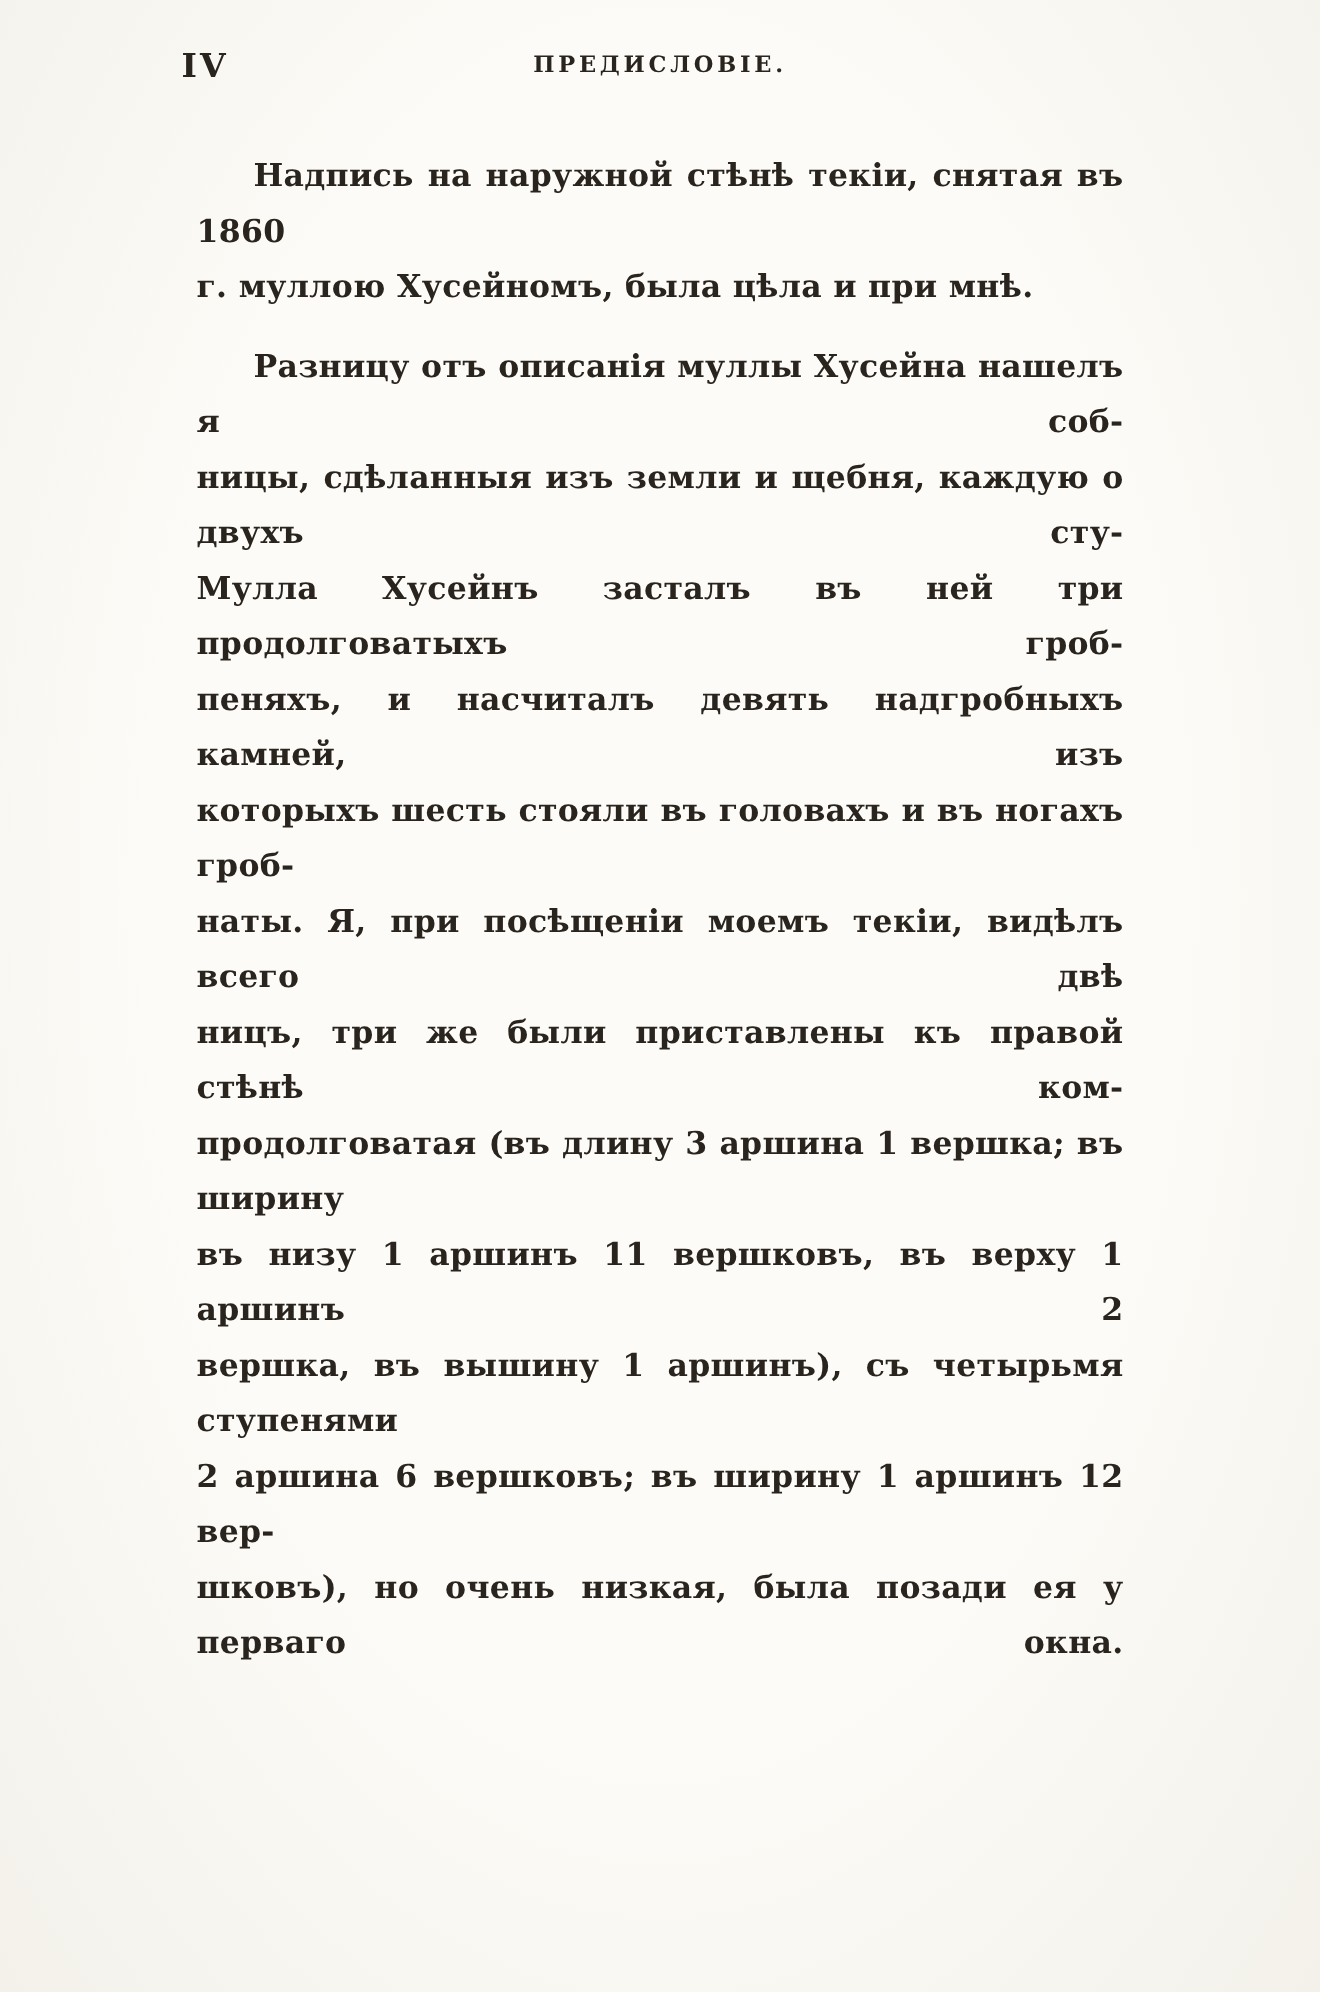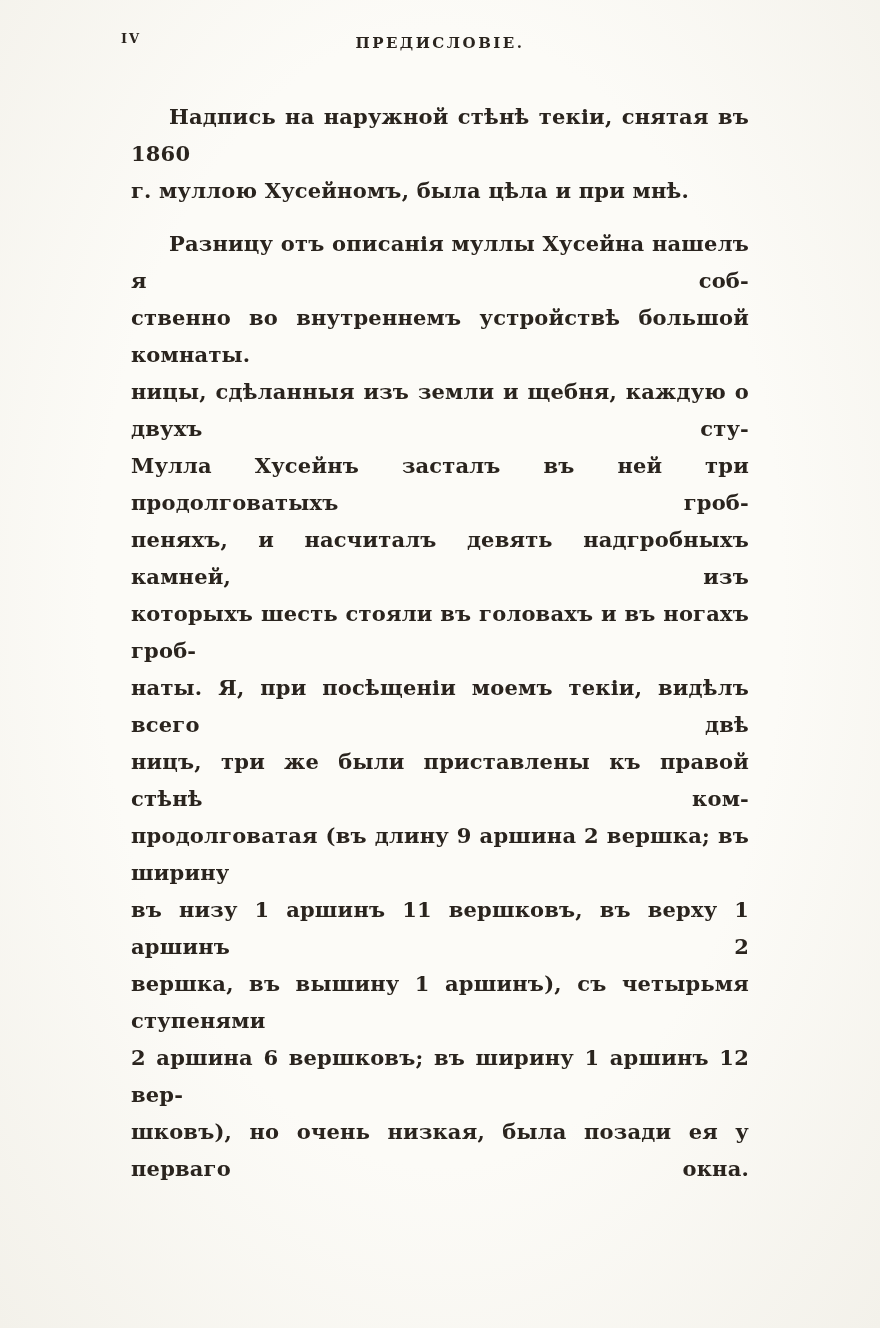--- a/index.html
+++ b/index.html
@@ -30,21 +30,21 @@
     position: absolute;
     top: 30px;
     left: 115px;
     right: 115px;
     height: 26px;
   }
   .page-number {
     position: absolute;
     left: 6px;
     top: 1px;
-    font-size: 13px;
+    font-size: 22px;
     letter-spacing: 2px;
   }
   .running-title {
     position: absolute;
     left: 0;
     right: 0;
     top: 4px;
     text-align: center;
     font-size: 15px;
     letter-spacing: 2.5px;
@@ -81,27 +81,26 @@
     <span class="page-number">IV</span>
     <span class="running-title">ПРЕДИСЛОВІЕ.</span>
   </div>
   <div class="text-block" id="body-text">
       <div class="paragraph">
         <div class="line first">Надпись на наружной стѣнѣ текіи, снятая въ 1860</div>
         <div class="line last">г. муллою Хусейномъ, была цѣла и при мнѣ.</div>
       </div>
       <div class="paragraph">
         <div class="line first">Разницу отъ описанія муллы Хусейна нашелъ я соб-</div>
-        <div class="line">ственно во внутреннемъ устройствѣ большой комнаты.</div>
         <div class="line">ницы, сдѣланныя изъ земли и щебня, каждую о двухъ сту-</div>
         <div class="line">Мулла Хусейнъ засталъ въ ней три продолговатыхъ гроб-</div>
         <div class="line">пеняхъ, и насчиталъ девять надгробныхъ камней, изъ</div>
         <div class="line">которыхъ шесть стояли въ головахъ и въ ногахъ гроб-</div>
         <div class="line">наты. Я, при посѣщеніи моемъ текіи, видѣлъ всего двѣ</div>
         <div class="line">ницъ, три же были приставлены къ правой стѣнѣ ком-</div>
-        <div class="line">продолговатая (въ длину 9 аршина 2 вершка; въ ширину</div>
+        <div class="line">продолговатая (въ длину 3 аршина 1 вершка; въ ширину</div>
         <div class="line">въ низу 1 аршинъ 11 вершковъ, въ верху 1 аршинъ 2</div>
         <div class="line">вершка, въ вышину 1 аршинъ), съ четырьмя ступенями</div>
         <div class="line">2 аршина 6 вершковъ; въ ширину 1 аршинъ 12 вер-</div>
         <div class="line">шковъ), но очень низкая, была позади ея у перваго окна.</div>
       </div>
     </div>
 </div>
 
 </body></html>

